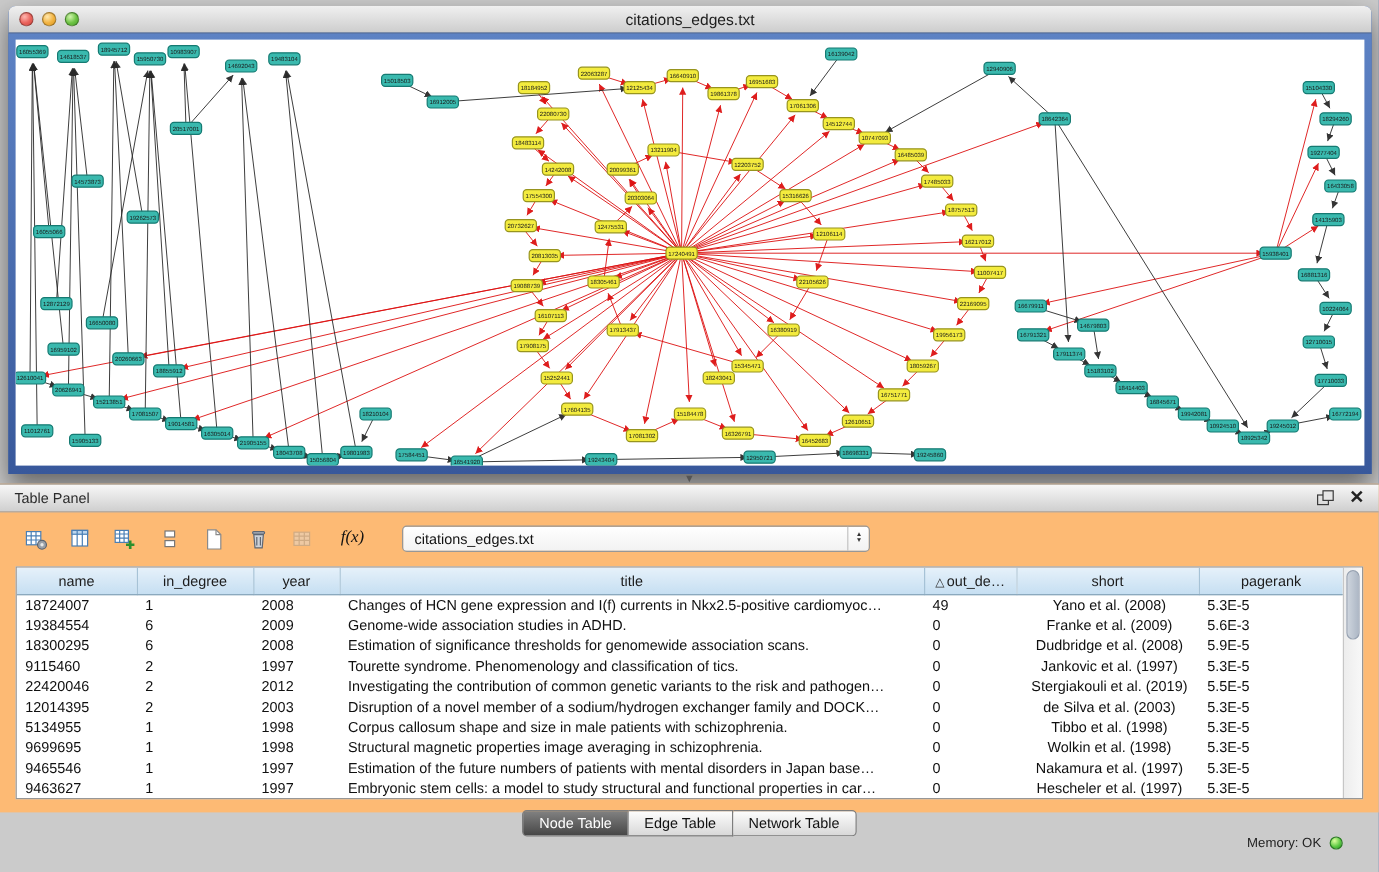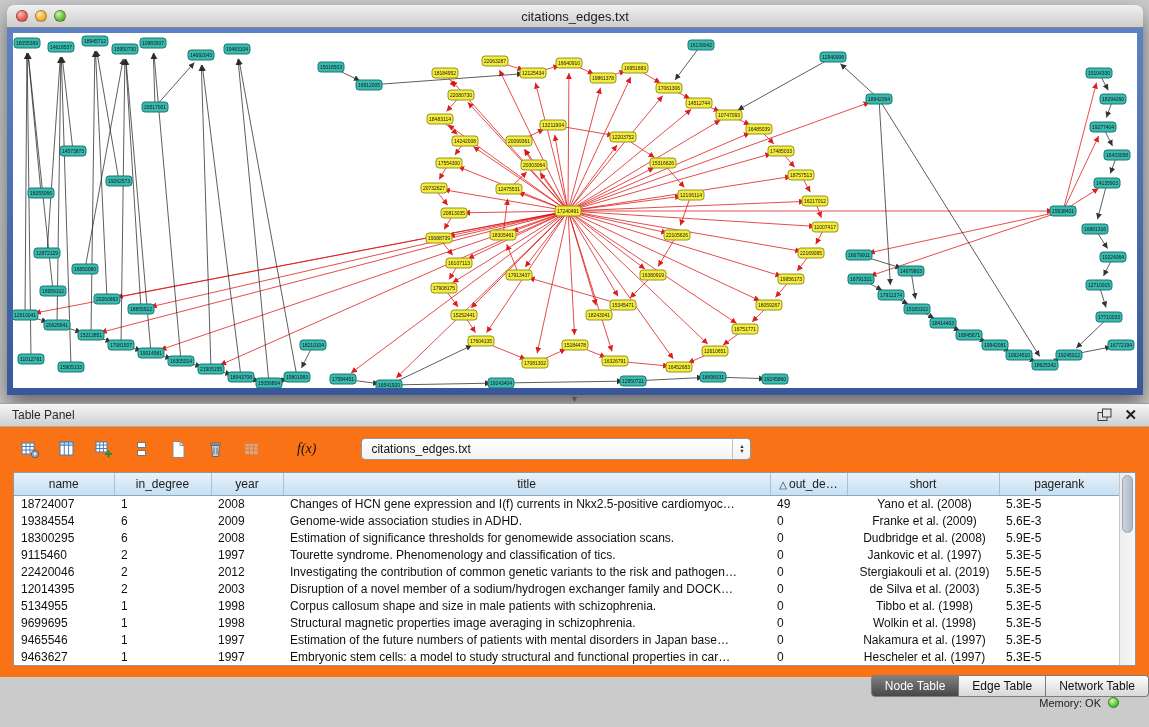--- a/index.html
+++ b/index.html
@@ -15,46 +15,46 @@
   .light.green{background:radial-gradient(circle at 35% 30%,#d2f5ae,#6cc243 55%,#4da330)}
   .win-title{position:absolute;left:0;right:0;text-align:center;font-size:13px;color:#1d1d1d}
   .frame{position:absolute;top:23px;left:0;right:0;bottom:0;background:linear-gradient(#5d82c4,#38589b);padding:5px 6px 7px;box-sizing:border-box}
   .graph-canvas{width:100%;height:100%;background:#ffffff;position:relative;overflow:hidden}
   .graph-canvas svg{position:absolute;left:0;top:0}
 
   
   .splitter{position:absolute;top:395px;left:0;width:100%;height:8px;text-align:center;font-size:9px;line-height:8px;color:#555}
 
   
-  .table-panel{position:absolute;top:403px;left:0;width:1149px;height:274px;background:#f97316;border-top:1px solid #9e9e9e;box-sizing:border-box}
+  .table-panel{position:absolute;top:403px;left:0;width:1149px;height:274px;background:#fdba74;border-top:1px solid #9e9e9e;box-sizing:border-box}
   .panel-header{height:22px;background:linear-gradient(#f7f7f7,#cfcfcf);border-bottom:1px solid #a8a8a8;display:flex;align-items:center;padding:0 12px}
   .panel-title{font-size:12px;color:#2b2b2b}
   .panel-actions{margin-left:auto;display:flex;align-items:center;gap:12px}
   .panel-actions .act{cursor:default;display:flex;align-items:center}
   .close-x{font-size:15px;font-weight:bold;color:#222;line-height:14px}
 
-  .toolbar{display:flex;align-items:center;gap:27px;padding:9px 16px 6px}
+  .toolbar{display:flex;align-items:center;gap:14px;padding:9px 16px 6px}
   .tb{width:28px;height:26px;border:none;background:transparent;display:flex;align-items:center;justify-content:center;padding:0}
   .fx-btn{font-size:14px;font-style:italic;font-family:"Liberation Serif",serif;border:none;background:transparent;color:#111;padding:0 4px}
   .combo{margin-left:14px;width:390px;height:22px;border:1px solid #979797;border-radius:4px;background:linear-gradient(#ffffff,#f2f2f2);display:flex;align-items:center;font-size:12px;color:#111;box-sizing:border-box;padding-left:9px}
   .combo-arrows{margin-left:auto;width:17px;height:100%;display:flex;flex-direction:column;align-items:center;justify-content:center;font-size:5.5px;color:#333;border-left:1px solid #c2c2c2;line-height:5px}
 
   .table-wrap{margin:4px 13px 0;border:1px solid #979797;background:#fff;height:192px;display:flex;overflow:hidden}
   .grid-area{flex:1;overflow:hidden}
   table{border-collapse:collapse;table-layout:fixed;width:100%;font-size:12px}
   thead th{height:20px;background:linear-gradient(#e6f1fa,#c6dff2);border-right:1px solid #a6c2d6;border-bottom:1px solid #8ba9be;font-weight:normal;font-size:12px;color:#1c1c1c;text-align:center;white-space:nowrap;overflow:hidden;padding:4px 3px;box-sizing:border-box}
   thead th:last-child{border-right:none}
   tbody td{height:17px;line-height:17px;padding:0 4px 0 7px;white-space:nowrap;overflow:hidden;text-overflow:ellipsis;color:#101010;box-sizing:border-box}
   td.c{text-align:center}
   .sort-tri{font-size:10px;margin-right:2px;color:#333}
 
   .vscroll{width:15px;background:linear-gradient(to right,#ededed,#f8f8f8);border-left:1px solid #c6c6c6;position:relative}
   .vthumb{position:absolute;top:2px;left:2px;right:2px;height:58px;border-radius:6px;background:linear-gradient(to right,#cdd4dd,#aeb8c6);border:1px solid #97a2b2;box-sizing:border-box}
 
-  .tabs-row{display:flex;justify-content:flex-end;margin-top:9px}
+  .tabs-row{display:flex;justify-content:center;margin-top:9px}
   .seg{display:flex}
   .tab{font-size:12px;padding:3px 13px;border:1px solid #7d7d7d;border-left:none;background:linear-gradient(#fdfdfd,#d8d8d8);color:#111;cursor:default}
   .tab:first-child{border-left:1px solid #7d7d7d;border-radius:4px 0 0 4px}
   .tab:last-child{border-radius:0 4px 4px 0}
   .tab.active{background:linear-gradient(#818181,#474747);color:#fff}
 
   .status-bar{position:absolute;left:0;bottom:12px;width:100%;height:25px;display:flex;align-items:center;justify-content:flex-end;gap:7px;padding-right:30px;box-sizing:border-box;font-size:11px;color:#222}
   .mem-dot{width:11px;height:11px;border-radius:50%;background:radial-gradient(circle at 35% 30%,#dcff9f,#55c63f 60%,#2f9528);border:1px solid #2b7d23;box-sizing:border-box}
 </style>
 </head>

